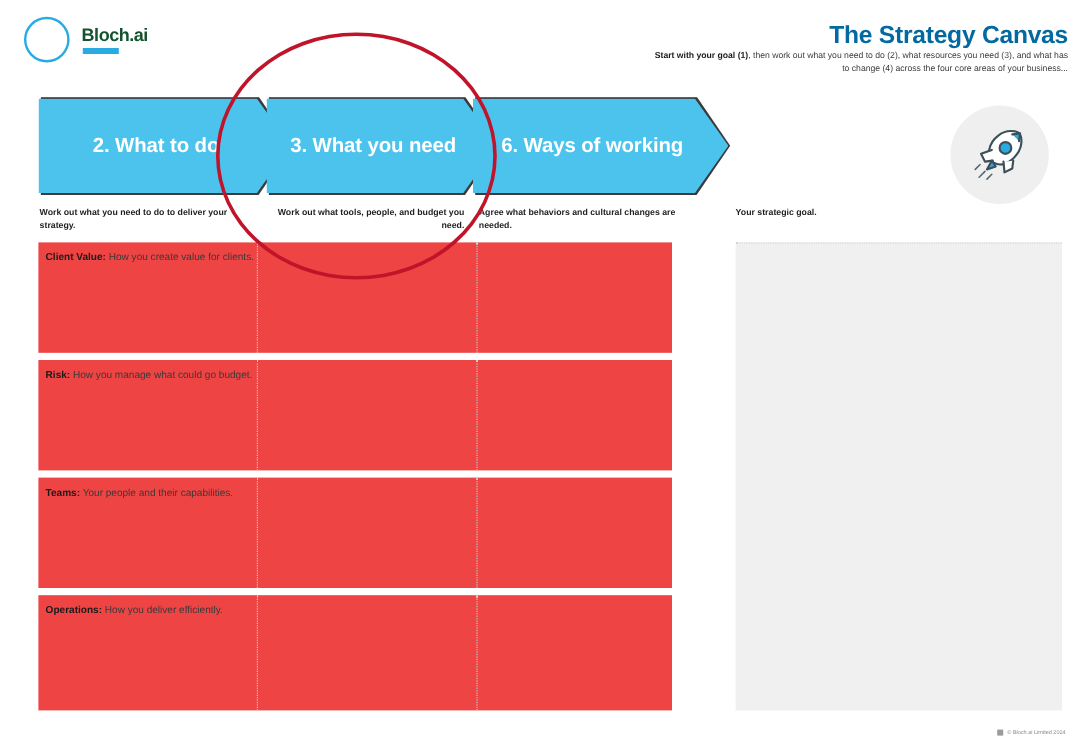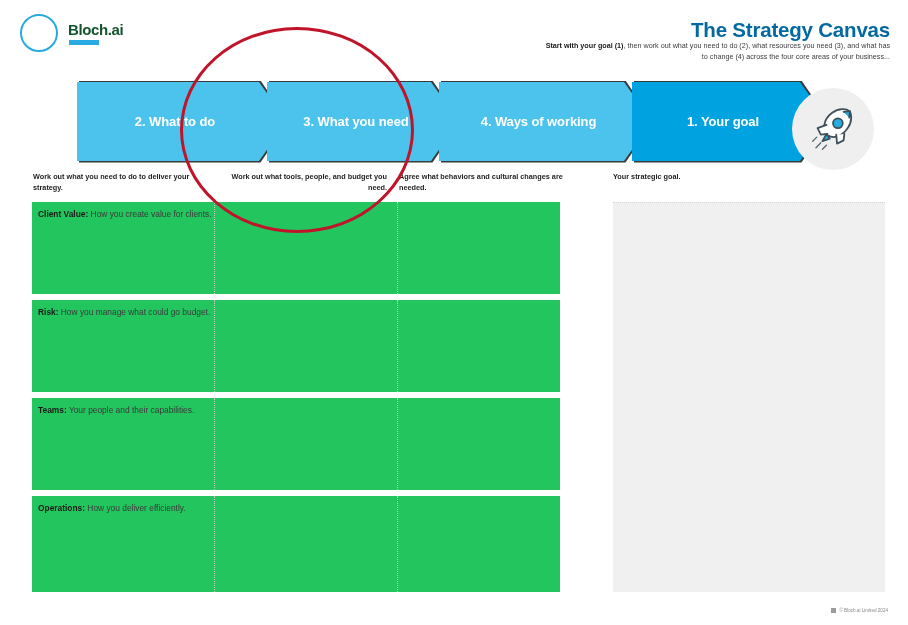--- a/index.html
+++ b/index.html
@@ -73,25 +73,24 @@
     width: 908px; height: 82px;
   }
   .chev {
     position: absolute;
     top: 0;
     height: 79px;
     display: flex;
     align-items: center;
     justify-content: center;
     color: #ffffff;
-    font-size: 13px;
+    font-size: 17px;
     font-weight: bold;
     letter-spacing: -0.1px;
     white-space: nowrap;
-    margin-left: 45px;
   }
   .chev .chev-label { position: relative; z-index: 3; padding-right: 14px; }
 
   .chev-shape {
     position: absolute;
     inset: 0;
     clip-path: polygon(0 0, calc(100% - 28px) 0, 100% 50%, calc(100% - 28px) 100%, 0 100%);
   }
   .chev-outline {
     position: absolute;
@@ -118,21 +117,21 @@
     border-radius: 50%;
     background: #efefef;
     display: flex; align-items: center; justify-content: center;
   }
 
   
   .row-panel {
     position: absolute;
     left: 32px;
     width: 528px;
-    background: #22c55e;
+    background: #ef4444;
   }
   .row-label {
     position: absolute;
     left: 6px; top: 7px;
     font-size: 8.4px;
     color: #3a3a3a;
     white-space: nowrap;
   }
   .row-label b { color: #1a1a1a; font-weight: bold; }
 
@@ -202,28 +201,23 @@
 
   <div class="chev" id="chev-1" style="left:222px; width:192px;text-align:right;">
     <div class="chev-outline"></div>
     <div class="chev-shape" style="background:#4BC3EC;"></div>
     <span class="chev-label">3. What you need</span>
   </div>
 
   <div class="chev" id="chev-2" style="left:394px; width:213px;">
     <div class="chev-outline"></div>
     <div class="chev-shape" style="background:#4BC3EC;"></div>
-    <span class="chev-label">4. Ways of working</span>
-  </div>
-
-  <div class="chev" id="chev-3" style="left:587px; width:196px;">
-    <div class="chev-outline"></div>
-    <div class="chev-shape" style="background:#00A3E0;"></div>
-    <span class="chev-label">1. Your goal</span>
-  </div>
+    <span class="chev-label">6. Ways of working</span>
+  </div>
+
 </div>
 
 <div class="chev-desc" style="left:33px; top:172px; width:175px;">Work out what you need to do to deliver your strategy.</div>
 <div class="chev-desc" style="left:217px; top:172px; width:170px;text-align:right;">Work out what tools, people, and budget you need.</div>
 <div class="chev-desc" style="left:399px; top:172px; width:170px;">Agree what behaviors and cultural changes are needed.</div>
 <div class="chev-desc" style="left:613px; top:172px; width:170px;">Your strategic goal.</div>
 
 <div id="rocket-badge">
   <svg width="52" height="52" viewBox="0 0 64 64">
     <g fill="none" stroke="#3d5059" stroke-width="2.2" stroke-linejoin="round" stroke-linecap="round">

